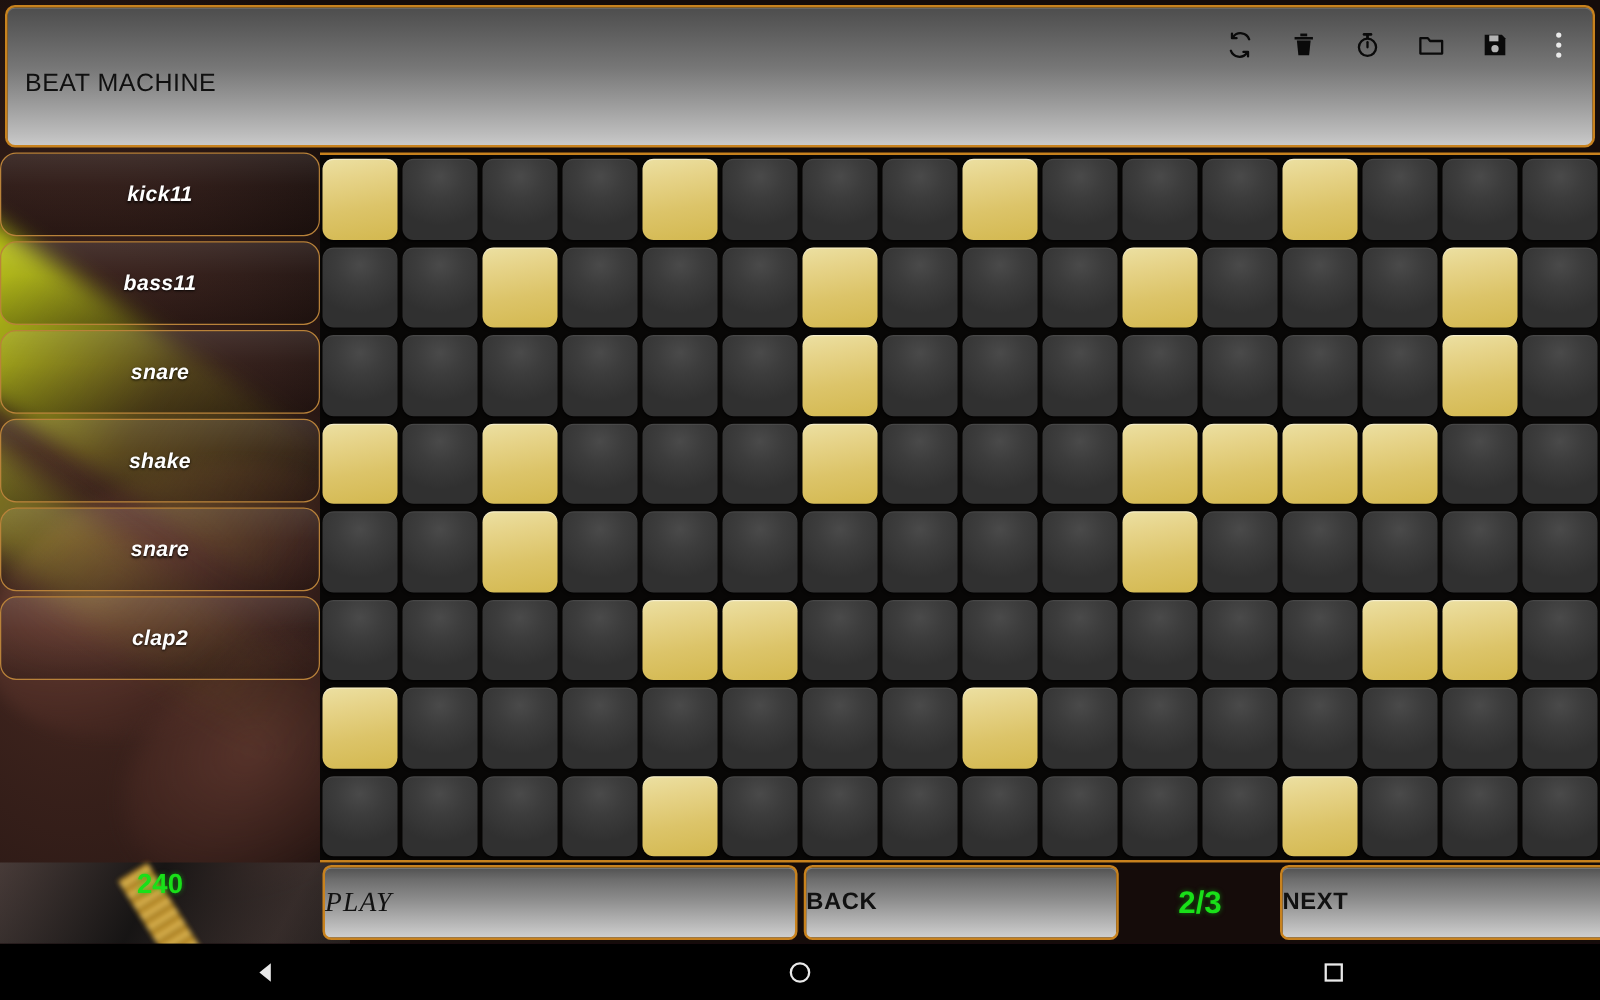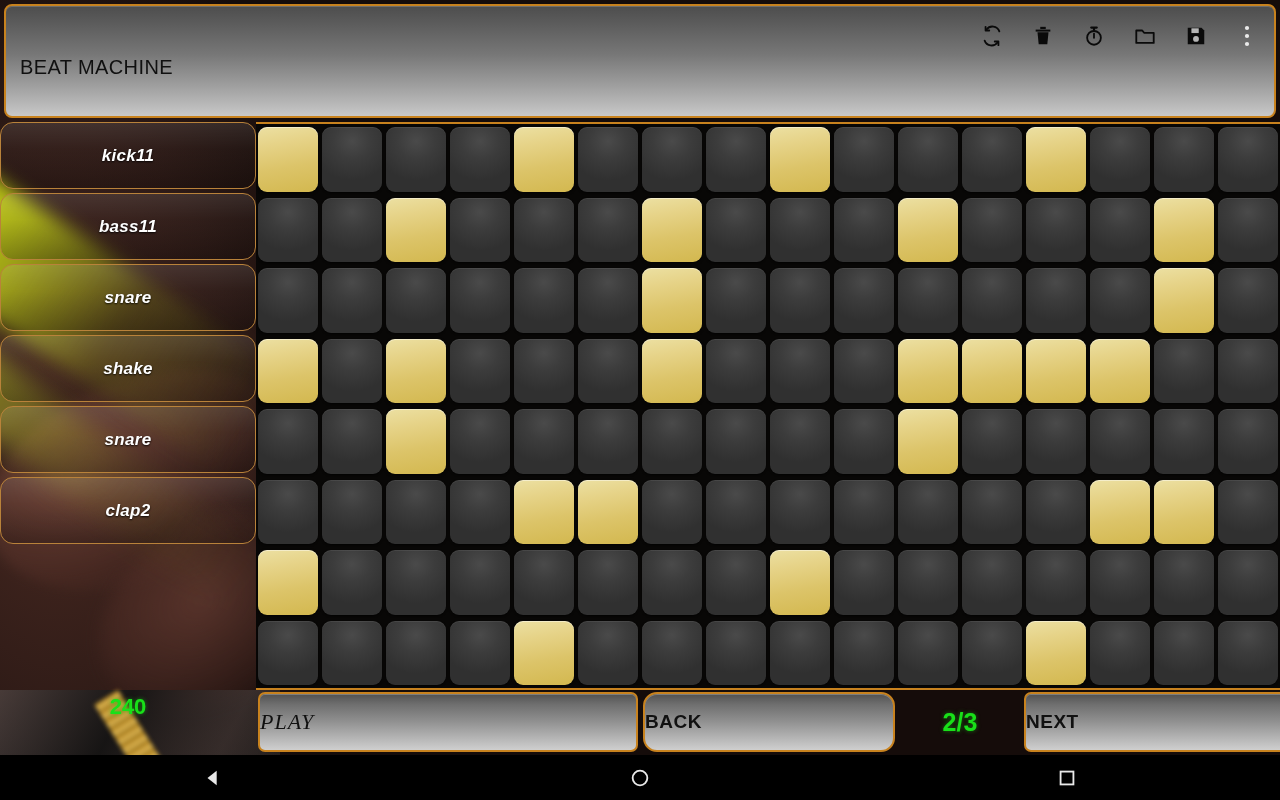--- a/index.html
+++ b/index.html
@@ -211,21 +211,21 @@
     border: 2px solid #c8821e;
     border-radius: 7px;
     background: linear-gradient(180deg, #515151 0%, #6e6e6e 18%, #8f8f8f 48%, #b4b4b4 78%, #cfcfcf 100%);
     display: flex;
     align-items: center;
     justify-content: flex-start;
     cursor: pointer;
     box-shadow: inset 0 1px 0 rgba(255,255,255,.25);
   }
   #play-button  { left: 258px; width: 380px; }
-  #back-button  { left: 643px; width: 252px; border-radius: 14px; }
+  #back-button  { left: 643px; width: 252px; }
   #next-button  { left: 1024px; width: 278px; }
   .tbtn-label {
     font-size: 19px;
     color: #111;
     font-weight: bold;
     letter-spacing: .5px;
   }
   #play-button .tbtn-label {
     font-family: "Liberation Serif", serif;
     font-style: italic;

